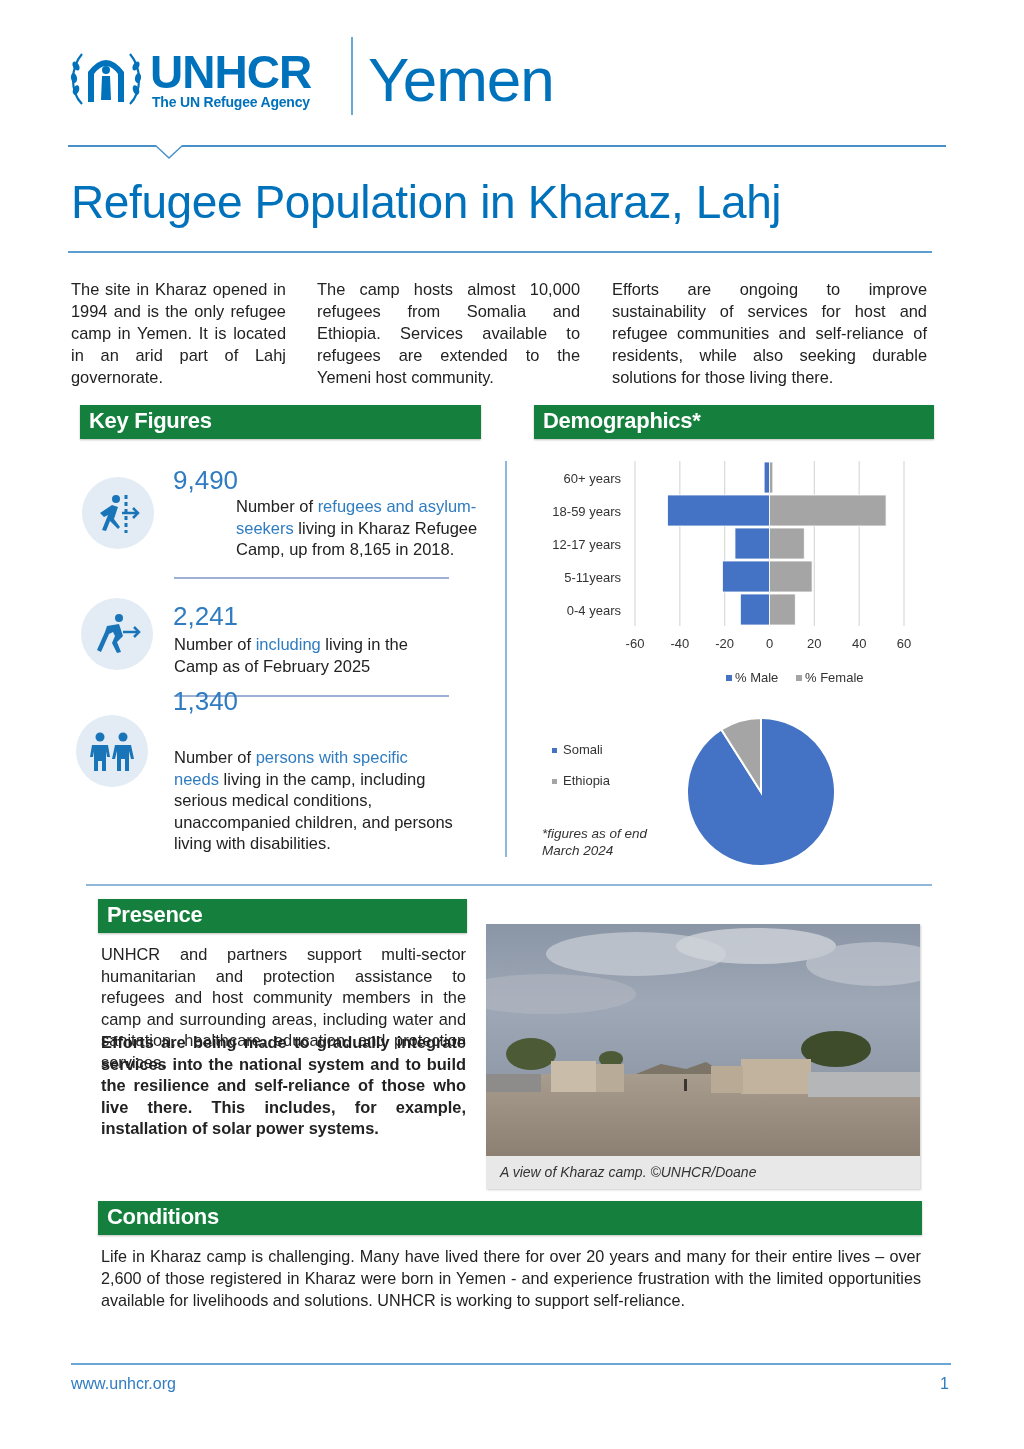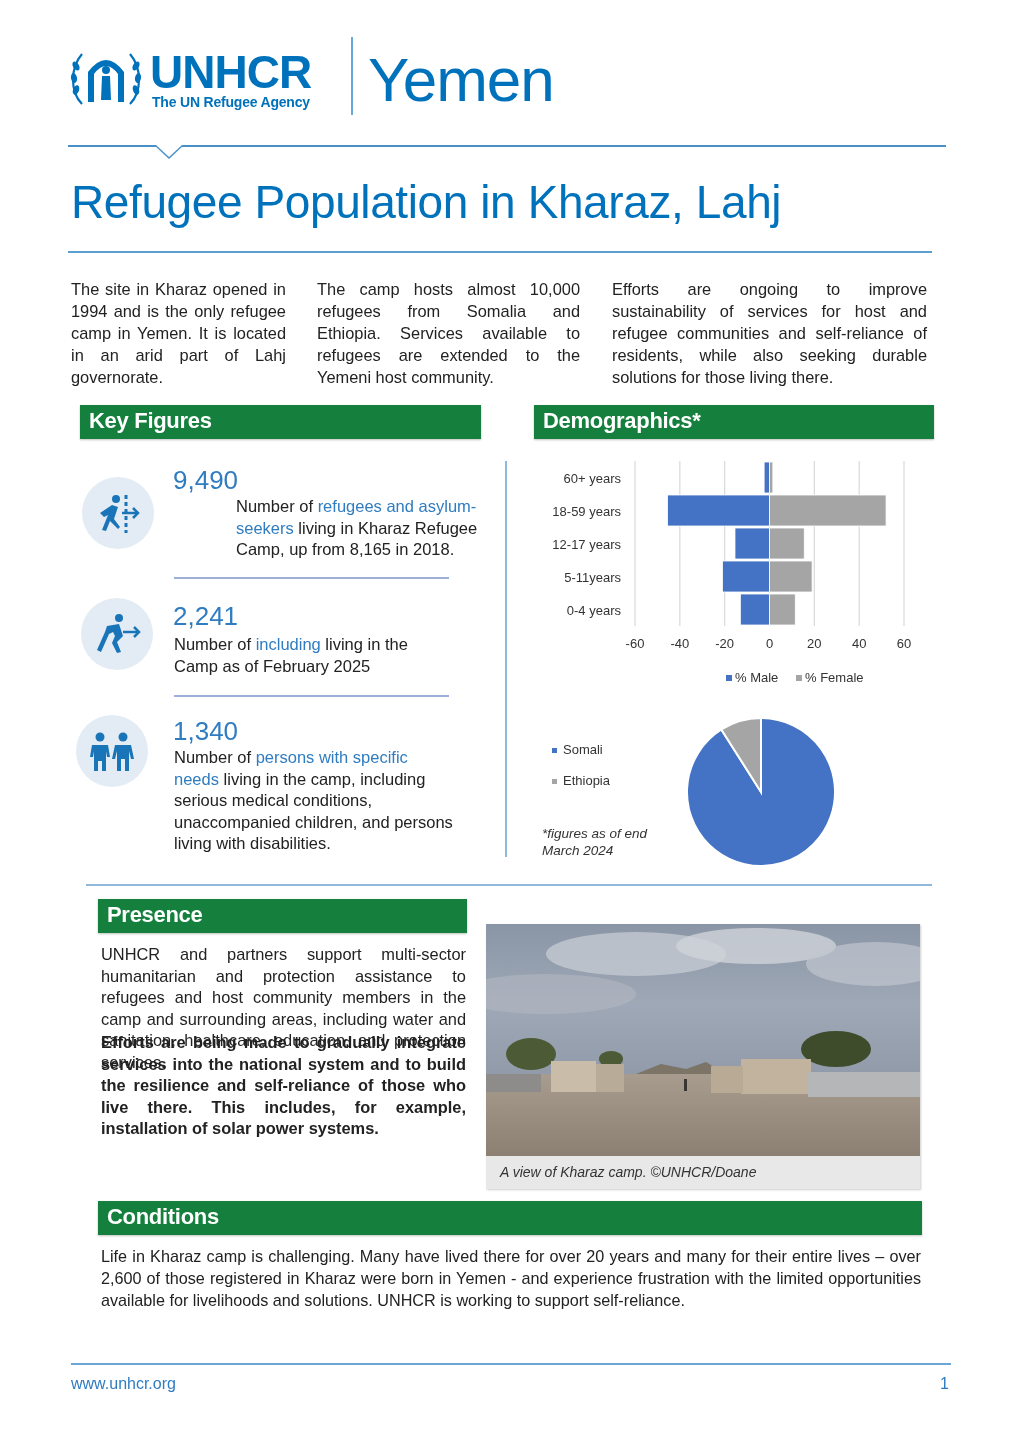--- a/index.html
+++ b/index.html
@@ -139,21 +139,21 @@
 <div class="abs kf-icon" style="left:76px;top:715px;">
   <svg width="72" height="72" viewBox="0 0 72 72">
     <g fill="#1a74b8">
       <circle cx="24" cy="22" r="4.5"></circle>
       <path d="M16 30 L32 30 L34 42 L31 42 L30 36 L30 56 L26 56 L26 46 L22 46 L22 56 L18 56 L18 36 L17 42 L14 42 Z"></path>
       <circle cx="47" cy="22" r="4.5"></circle>
       <path d="M39 30 L55 30 L58 44 L55 44 L53 36 L53 56 L49 56 L49 44 L45 44 L45 56 L41 56 L41 36 L39 44 L36 44 Z"></path>
     </g>
   </svg>
 </div>
-<div class="abs kf-num" style="left:173px;top:717px;">1,340</div>
+<div class="abs kf-num" style="left:173px;top:687px;">1,340</div>
 <div class="abs kf-text" style="left:174px;top:747px;"><span>Number of </span><span class="kf-link">persons with specific needs</span><span> living in the camp, including serious medical conditions, unaccompanied children, and persons living with disabilities.</span></div>
 
 <div class="abs vdivider"></div>
 
 <div class="abs sec-head demo-head">Demographics*</div>
 
 <svg class="abs chart-svg" id="pyramid" width="400" height="245">
     <line x1="105" x2="105" y1="6" y2="171" stroke="#d9d9d9" stroke-width="1.2"></line>
     <text x="105" y="193" text-anchor="middle" class="chart-text">-60</text>
     <line x1="149.83333333333331" x2="149.83333333333331" y1="6" y2="171" stroke="#d9d9d9" stroke-width="1.2"></line>

